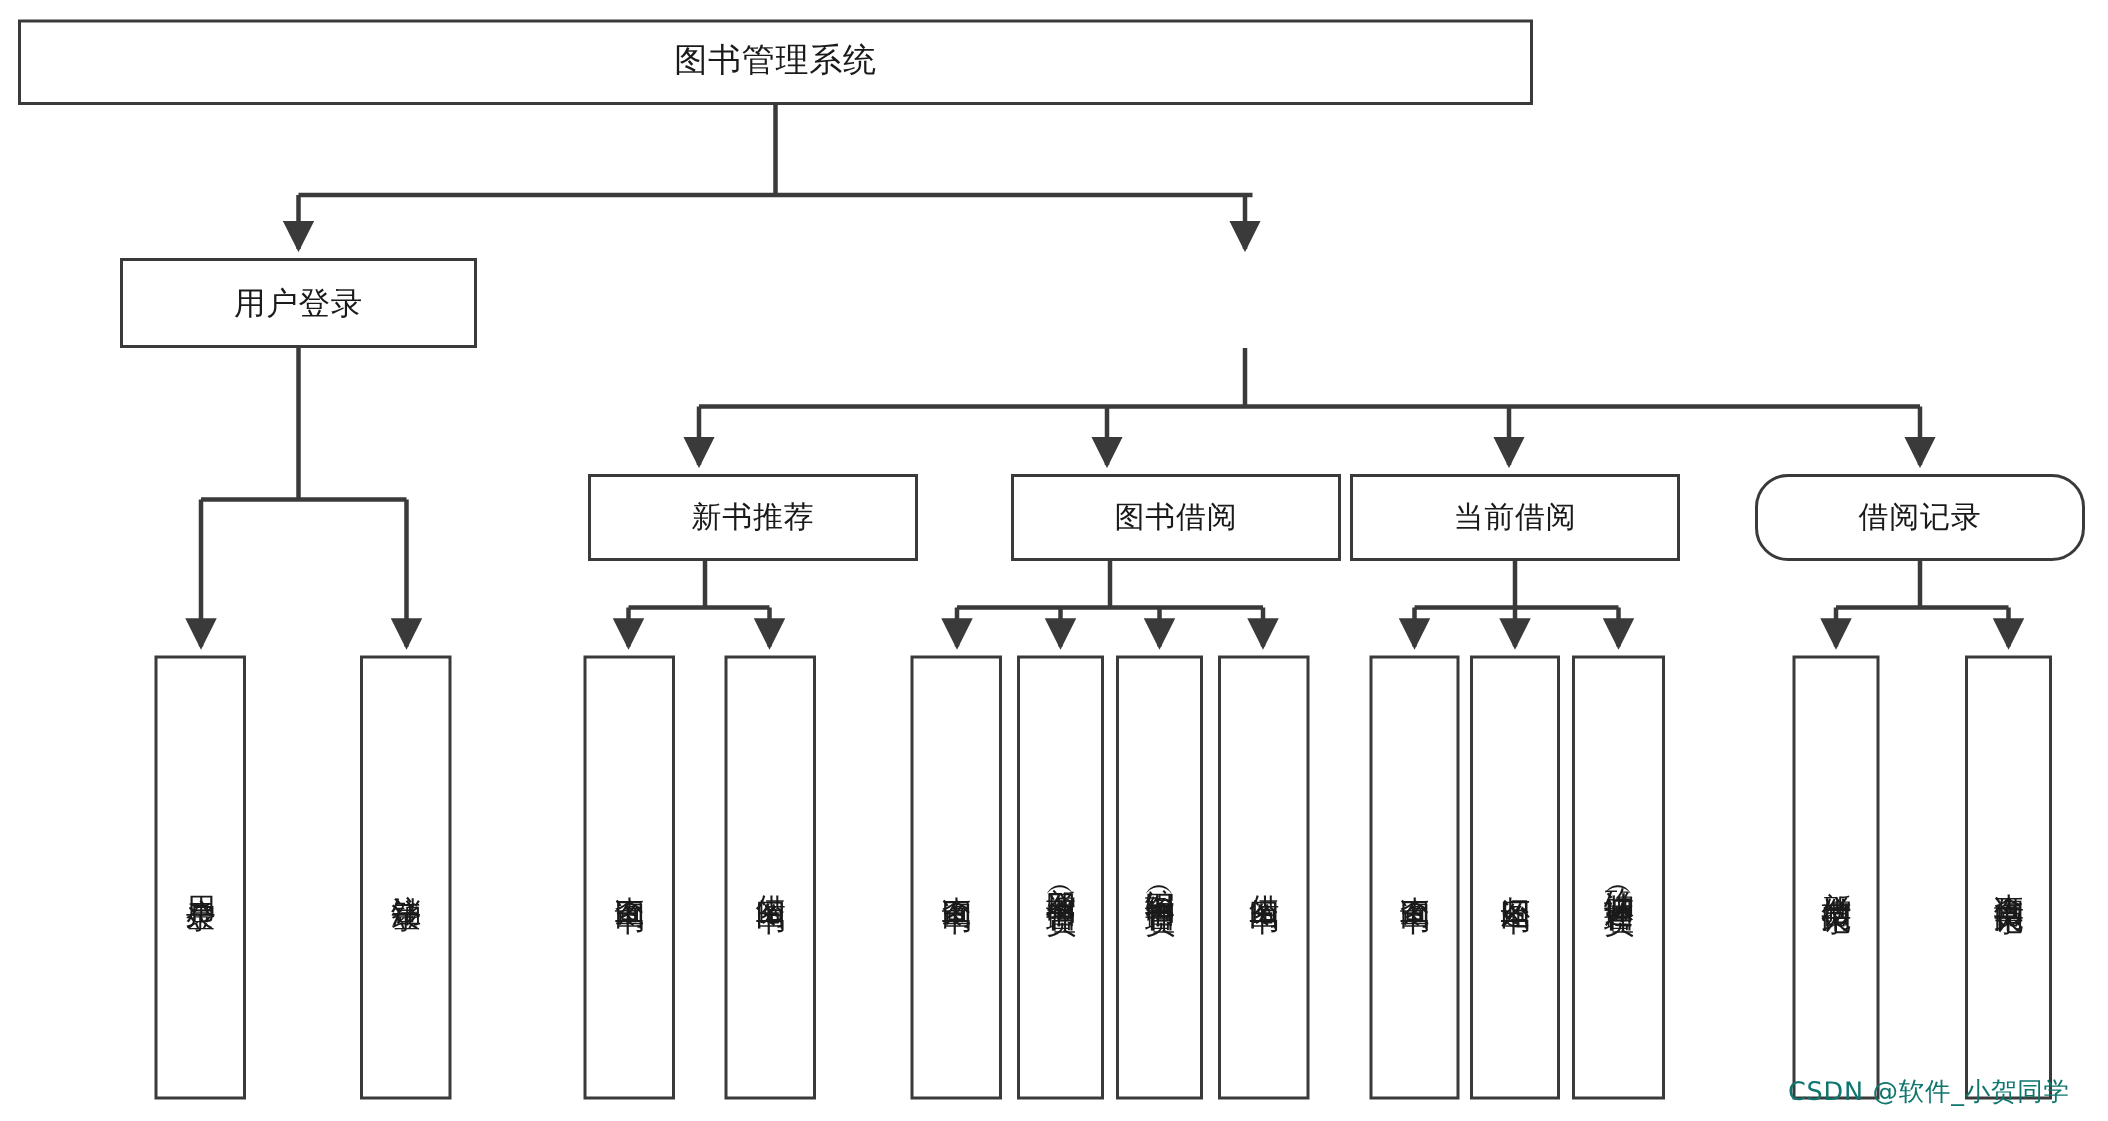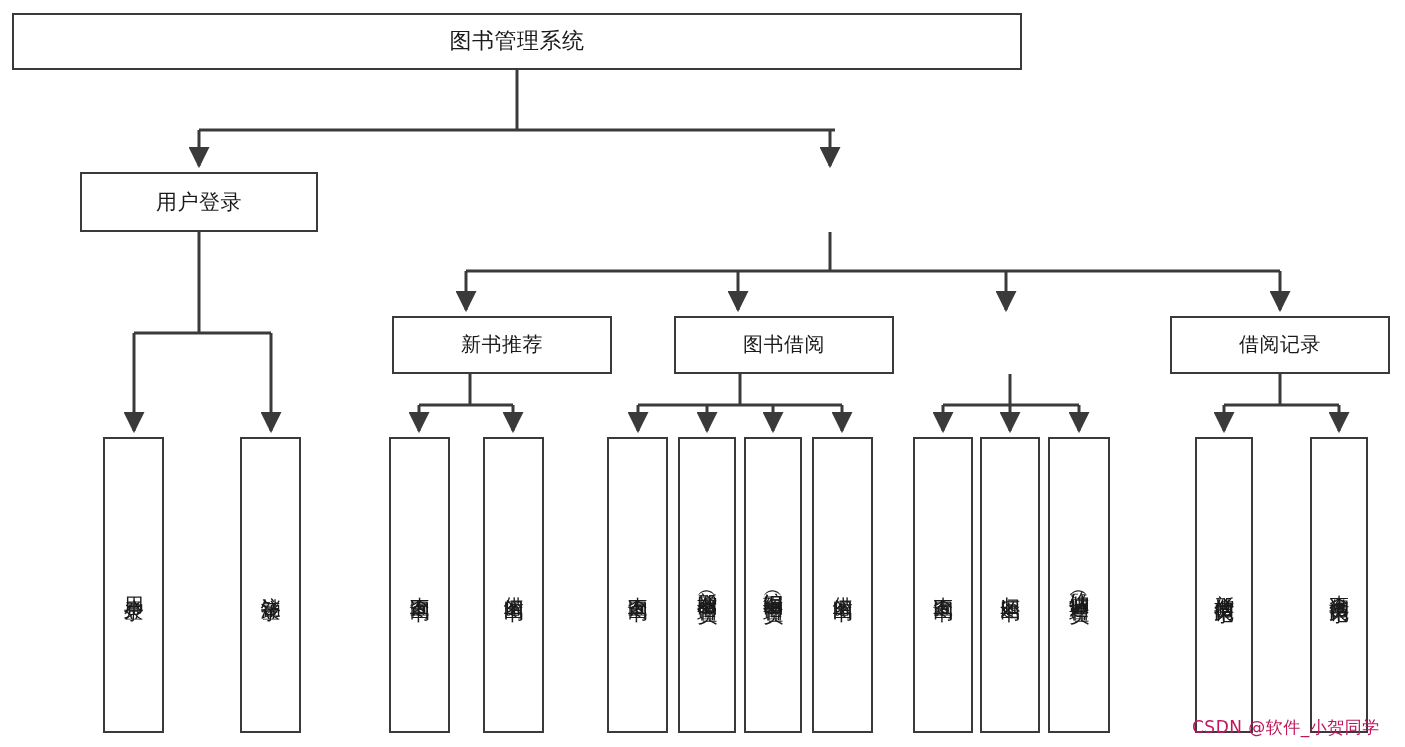--- a/index.html
+++ b/index.html
@@ -33,21 +33,21 @@
     letter-spacing:2px;
   }
   .node.leaf .vtext{
     writing-mode:vertical-rl;
     text-orientation:upright;
     white-space:nowrap;
   }
   .watermark{
     position:absolute;
     font-size:17px;
-    color:#be185d;
+    color:#0f766e;
     letter-spacing:0.5px;
     white-space:nowrap;
     z-index:5;
     font-family:"DejaVu Sans","Liberation Sans",sans-serif;
   }
 </style>
 </head>
 <body>
 
 <div id="canvas">
@@ -109,21 +109,24 @@
   <div class="node lvl1" style="left: 80px; top: 172px; width: 238px; height: 60px;">
     <span>用户登录</span>
   </div>
 
   <div class="node lvl2" style="left: 360px; top: 316px; width: 220px; height: 58px; margin-left: 32px;">
     <span>新书推荐</span>
   </div>
   <div class="node lvl2" style="left: 630px; top: 316px; width: 220px; height: 58px; margin-left: 44px;">
     <span>图书借阅</span>
   </div>
-  <div class="node lvl2" style="left: 1170px; top: 316px; width: 220px; height: 58px;">
+  <div class="node lvl2" style="left: 900px; top: 316px; width: 220px; height: 58px;">
+    <span>当前借阅</span>
+  </div>
+  <div class="node lvl2" style="left: 1170px; top: 316px; width: 220px; height: 58px; border-radius: 22px;">
     <span>借阅记录</span>
   </div>
 
   <div class="node leaf" style="left: 103px; top: 437px; width: 61px; height: 296px;">
     <span class="vtext">用户登录</span>
   </div>
   <div class="node leaf" style="left: 240px; top: 437px; width: 61px; height: 296px;">
     <span class="vtext">注销登录</span>
   </div>
   <div class="node leaf" style="left: 389px; top: 437px; width: 61px; height: 296px;">

